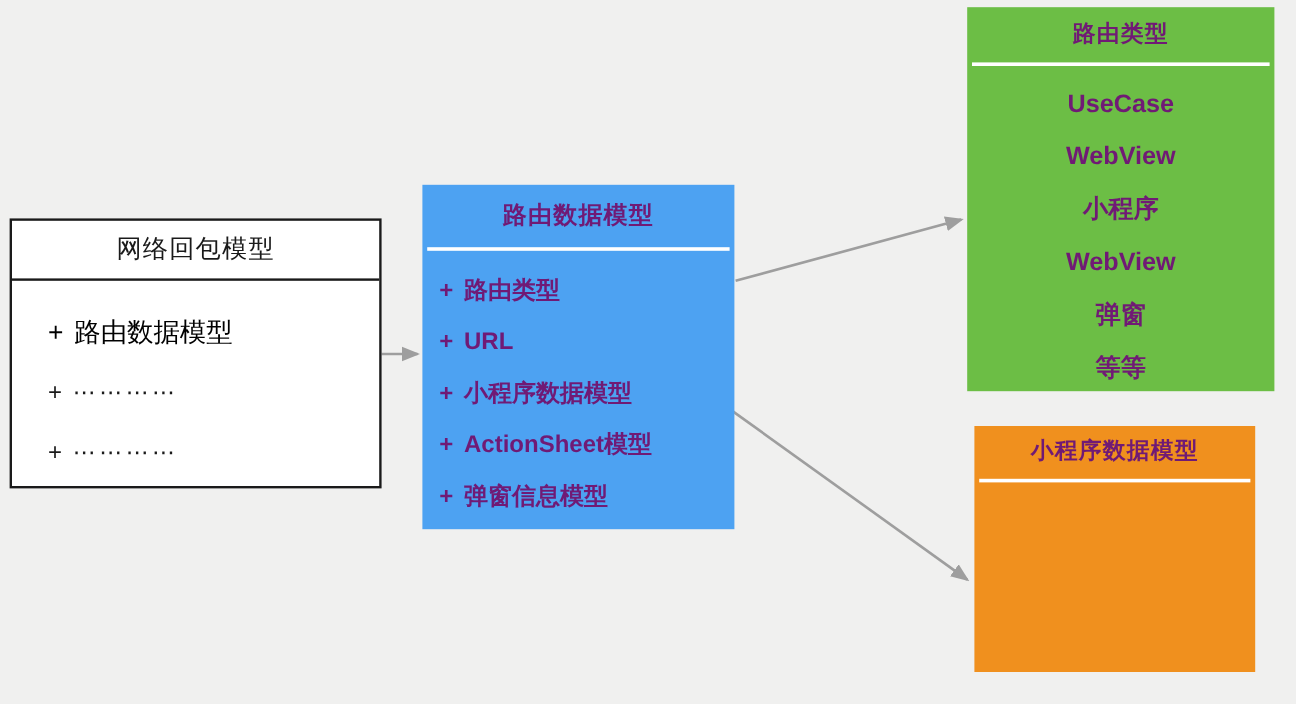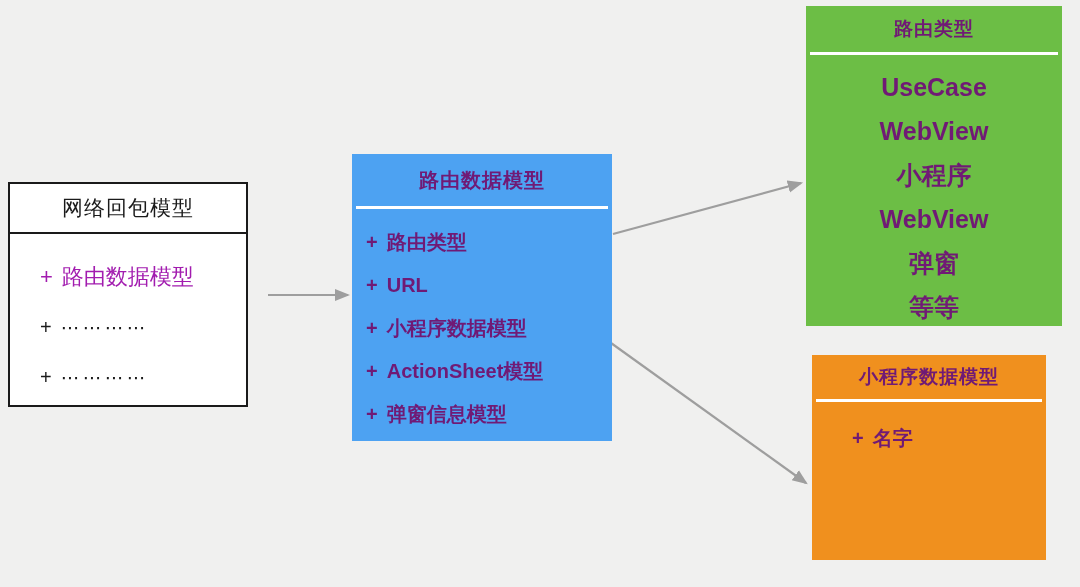--- a/index.html
+++ b/index.html
@@ -43,21 +43,21 @@
   }
   .box-plain .attr {
     color: #1a1a1a;
     font-size: 20px;
     padding: 0 0 0 30px;
     height: 50px;
     line-height: 50px;
     white-space: nowrap;
   }
   .box-plain .attr.accent {
-    color: #a21caf;
+    color: #000000;
     font-size: 22px;
   }
   .attr .plus {
     display: inline-block;
     margin-right: 9px;
   }
   .dots {
     letter-spacing: 3px;
     font-size: 19px;
   }
@@ -96,28 +96,28 @@
   }
 
   #box-route-data { left: 352px; top: 154px; width: 260px; height: 287px; background: #4da2f2; }
   #box-route-data .box-title { line-height: 52px; height: 52px; font-size: 20px; }
   #box-route-data .box-body { padding-top: 12px; }
   #box-route-data .attr { height: 43px; line-height: 43px; padding-left: 14px; font-size: 20px; }
 
   #box-route-type { left: 806px; top: 6px; width: 256px; height: 320px; background: #6cbe45; }
   #box-route-type .box-title { height: 46px; line-height: 46px; }
   #box-route-type .box-body { padding-top: 10px; }
-  #box-route-type .attr { height: 44px; line-height: 44px; font-size: 25px; }
+  #box-route-type .attr { height: 44px; line-height: 44px; font-size: 21px; }
 
   #box-mini-program { left: 812px; top: 355px; width: 234px; height: 205px; background: #f0901e; }
   #box-mini-program .box-title { height: 44px; line-height: 44px; }
   #box-mini-program .box-body { padding-top: 12px; }
   #box-mini-program .attr { height: 48px; line-height: 48px; padding-left: 40px; font-size: 20px; }
 
-  #box-network { left: 8px; top: 182px; width: 240px; height: 225px; }
+  #box-network { left: 8px; top: 182px; width: 310px; height: 225px; }
 
   svg#connectors {
     position: absolute;
     left: 0; top: 0;
     width: 1080px;
     height: 587px;
     pointer-events: none;
   }
 </style>
 </head>
@@ -183,19 +183,16 @@
       <div class="attr centered">WebView</div>
       <div class="attr centered">弹窗</div>
       <div class="attr centered">等等</div>
     </div>
   </div>
 
   <div class="uml-box box-color" id="box-mini-program">
     <div class="box-title">小程序数据模型</div>
     <div class="divider"></div>
     <div class="box-body">
-      <div class="attr">
-        <span class="plus">+</span><span>名字</span>
-      </div>
     </div>
   </div>
 
 </div>
 
 </body></html>

